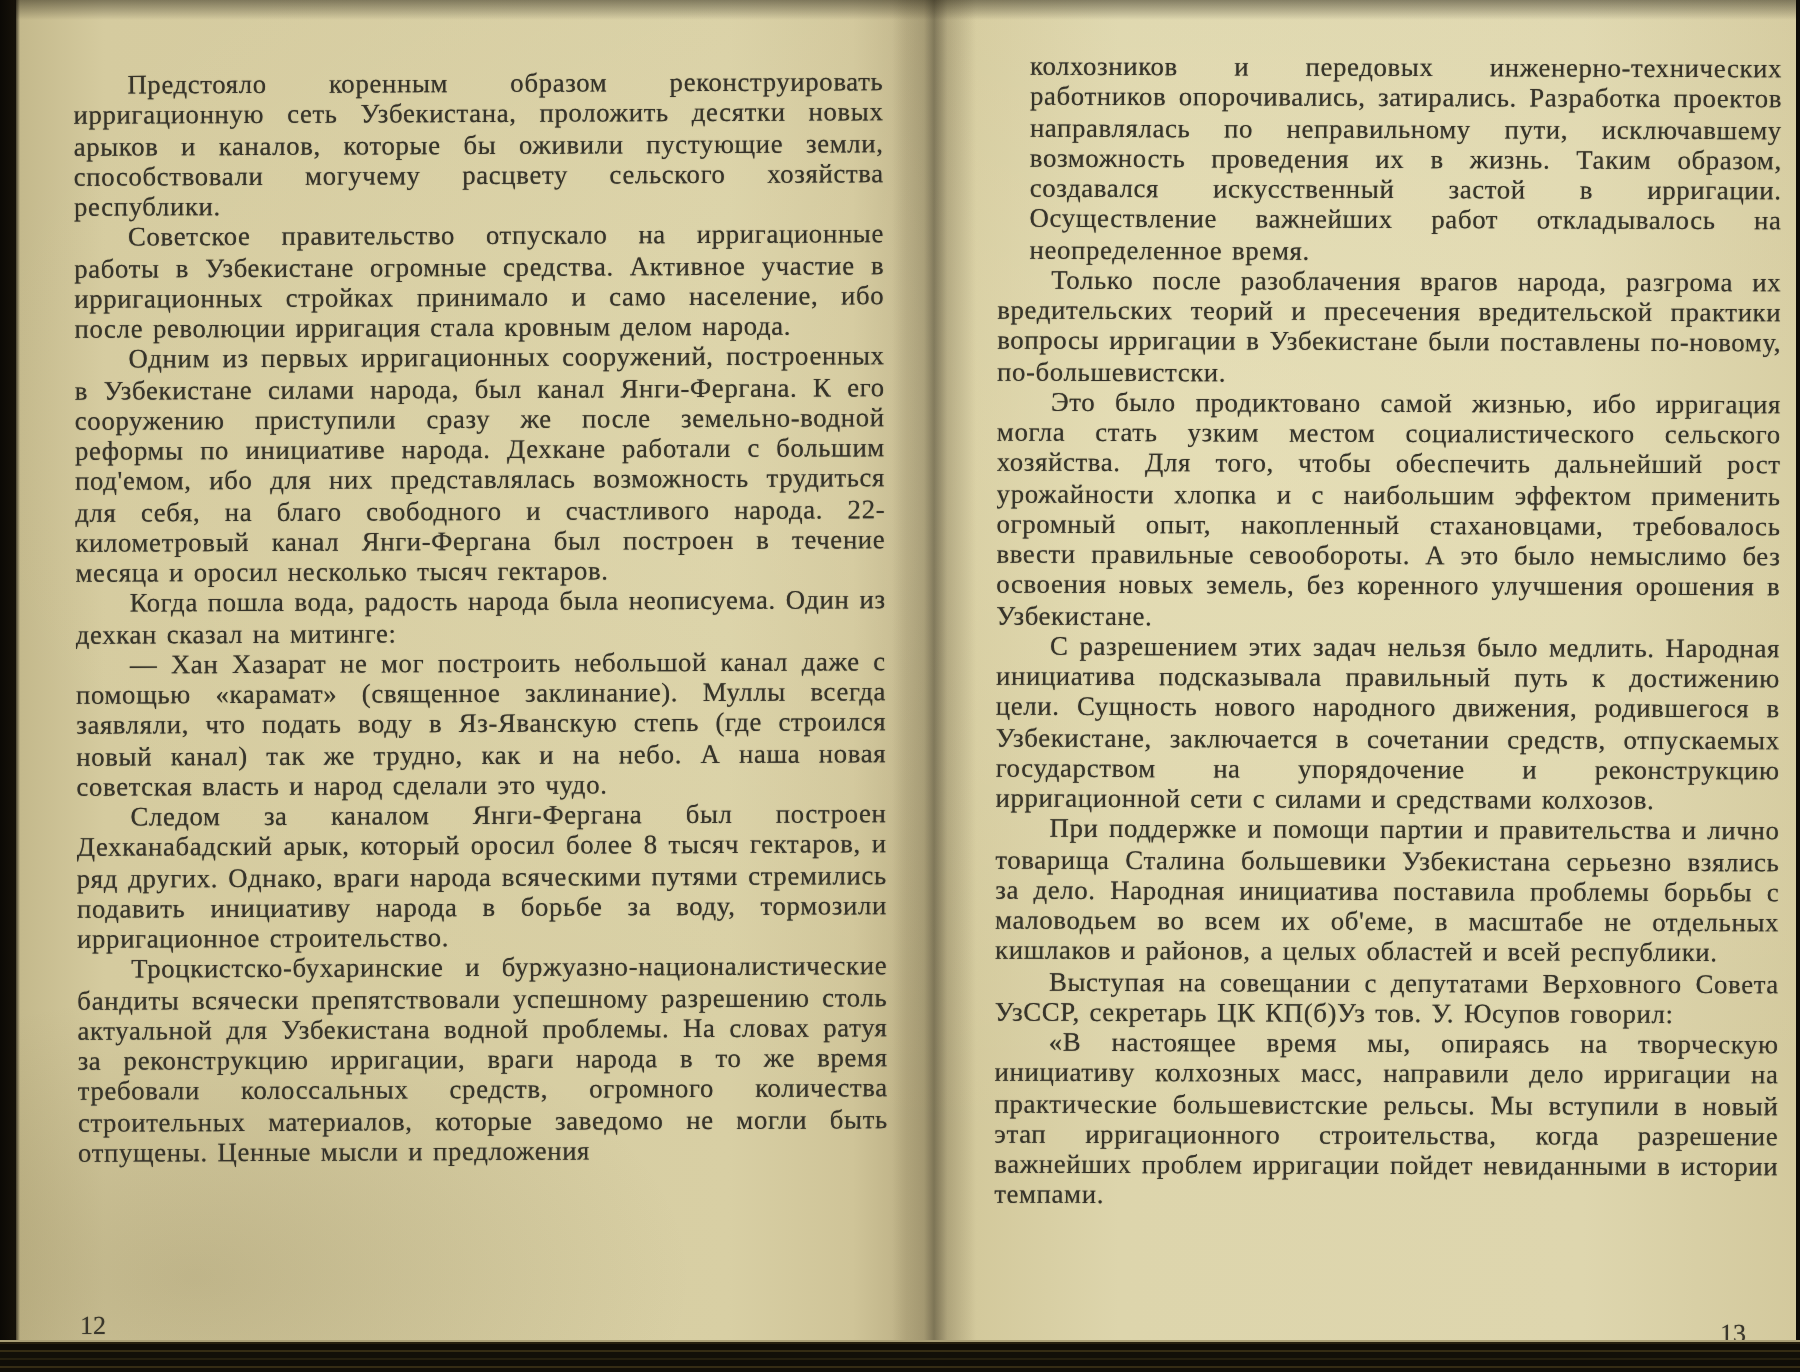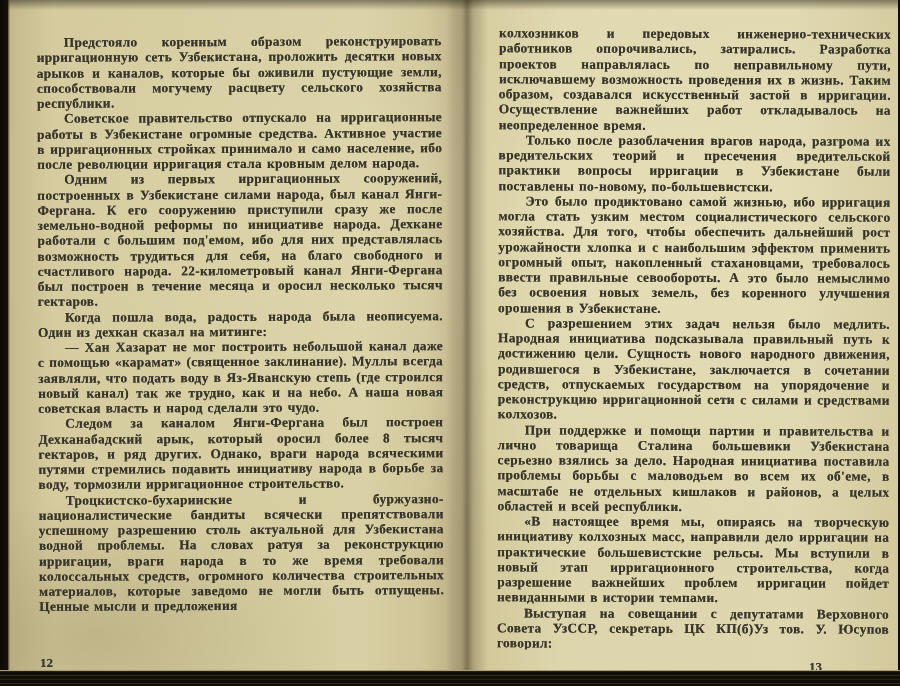--- a/index.html
+++ b/index.html
@@ -22,21 +22,20 @@
     top: 0;
     right: 2px;
     bottom: 14px;
     background:
       radial-gradient(120% 90% at 68% 32%, rgba(255,250,215,0.22), rgba(0,0,0,0) 60%),
       radial-gradient(40% 30% at 10% 95%, rgba(90,75,35,0.18), rgba(0,0,0,0) 70%),
       linear-gradient(90deg,
         #c3b88b 0%, #d5cb9f 5%, #d8cfa4 40%, #cfc498 47%,
         #bdb186 50%, #d3c99c 54%, #ddd5ac 62%, #ded6ae 88%, #d3c99d 100%),
       #d6cda2;
-    font-weight: bold;
   }
   .top-shadow {
     position: absolute;
     left: 0; right: 0; top: 0;
     height: 10px;
     background: linear-gradient(180deg, rgba(20,16,6,0.45), rgba(20,16,6,0));
   }
   .fold {
     position: absolute;
     left: 438px;
@@ -77,21 +76,21 @@
     letter-spacing: 0.32px;
     word-spacing: 1.2px;
     text-shadow: 0 0 0.5px rgba(55,52,42,0.75);
     overflow: hidden;
   }
   .page p {
     margin: 0;
     text-align: justify;
     text-indent: 27px;
   }
-  .page p.cont { text-indent: 0; }
+  .page p.cont { text-indent: 0; margin-left: 16px; }
   .page-left {
     left: 30px;
     top: 34px;
     width: 405px;
     height: 626px;
     transform: rotate(-0.25deg);
   }
   .page-right {
     left: 490px;
     top: 26px;
@@ -99,21 +98,21 @@
     height: 624px;
     transform: rotate(0.2deg);
   }
   .folio {
     position: absolute;
     font-size: 13px;
     color: #3a372c;
     text-shadow: 0 0 0.5px rgba(55,52,42,0.7);
   }
   .folio-left  { left: 32px;  top: 655px; }
-  .folio-right { left: 801px; top: 659px; }
+  .folio-right { left: 852px; top: 659px; }
 </style>
 </head>
 <body>
 
 <div class="scan">
 
   <div class="book">
 
     <div class="page page-left">
       <p>Предстояло коренным образом реконструировать ирригационную сеть Узбекистана, проложить десятки новых арыков и каналов, которые бы оживили пустующие земли, способствовали могучему расцвету сельского хозяйства республики.</p>
@@ -124,22 +123,22 @@
       <p>Следом за каналом Янги-Фергана был построен Дехканабадский арык, который оросил более 8 тысяч гектаров, и ряд других. Однако, враги народа всяческими путями стремились подавить инициативу народа в борьбе за воду, тормозили ирригационное строительство.</p>
       <p>Троцкистско-бухаринские и буржуазно-националистические бандиты всячески препятствовали успешному разрешению столь актуальной для Узбекистана водной проблемы. На словах ратуя за реконструкцию ирригации, враги народа в то же время требовали колоссальных средств, огромного количества строительных материалов, которые заведомо не могли быть отпущены. Ценные мысли и предложения</p>
     </div>
 
     <div class="page page-right">
       <p class="cont">колхозников и передовых инженерно-технических работников опорочивались, затирались. Разработка проектов направлялась по неправильному пути, исключавшему возможность проведения их в жизнь. Таким образом, создавался искусственный застой в ирригации. Осуществление важнейших работ откладывалось на неопределенное время.</p>
       <p>Только после разоблачения врагов народа, разгрома их вредительских теорий и пресечения вредительской практики вопросы ирригации в Узбекистане были поставлены по-новому, по-большевистски.</p>
       <p>Это было продиктовано самой жизнью, ибо ирригация могла стать узким местом социалистического сельского хозяйства. Для того, чтобы обеспечить дальнейший рост урожайности хлопка и с наибольшим эффектом применить огромный опыт, накопленный стахановцами, требовалось ввести правильные севообороты. А это было немыслимо без освоения новых земель, без коренного улучшения орошения в Узбекистане.</p>
       <p>С разрешением этих задач нельзя было медлить. Народная инициатива подсказывала правильный путь к достижению цели. Сущность нового народного движения, родившегося в Узбекистане, заключается в сочетании средств, отпускаемых государством на упорядочение и реконструкцию ирригационной сети с силами и средствами колхозов.</p>
       <p>При поддержке и помощи партии и правительства и лично товарища Сталина большевики Узбекистана серьезно взялись за дело. Народная инициатива поставила проблемы борьбы с маловодьем во всем их об'еме, в масштабе не отдельных кишлаков и районов, а целых областей и всей республики.</p>
+      <p>Выступая на совещании с депутатами Верховного Совета УзССР, секретарь ЦК КП(б)Уз тов. У. Юсупов говорил:</p>
       <p>«В настоящее время мы, опираясь на творческую инициативу колхозных масс, направили дело ирригации на практические большевистские рельсы. Мы вступили в новый этап ирригационного строительства, когда разрешение важнейших проблем ирригации пойдет невиданными в истории темпами.</p>
-      <p>Выступая на совещании с депутатами Верховного Совета УзССР, секретарь ЦК КП(б)Уз тов. У. Юсупов говорил:</p>
     </div>
 
     <div class="folio folio-left">12</div>
     <div class="folio folio-right">13</div>
 
     <div class="fold"></div>
     <div class="top-shadow"></div>
   </div>
 
   <div class="left-cover-edge"></div>

